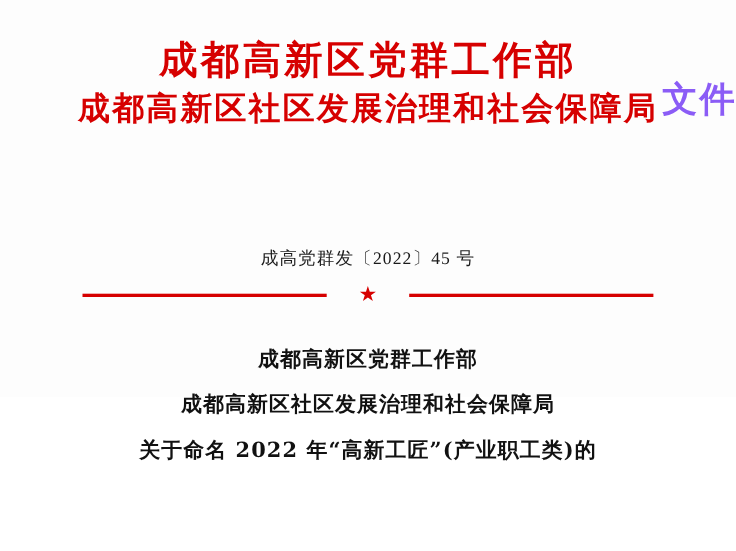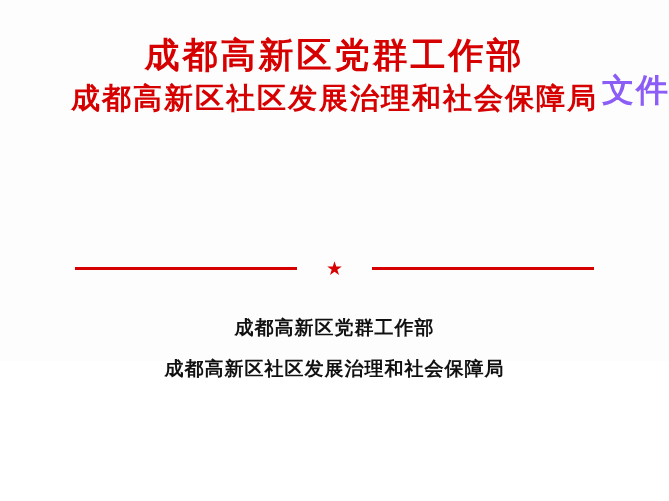--- a/index.html
+++ b/index.html
@@ -129,25 +129,27 @@
 <div class="page">
 
   <div class="masthead">
     <div class="masthead-rows">
       <div class="mast-line mast-line-1">成都高新区党群工作部</div>
       <div class="mast-line mast-line-2">成都高新区社区发展治理和社会保障局</div>
       <div class="mast-wen">文件</div>
     </div>
   </div>
 
+  <div class="docnum">成高党群发〔2022〕45 号</div>
 
   <div class="rule">
     <div class="bar left"></div>
     <div class="star">★</div>
     <div class="bar right"></div>
   </div>
 
   <div class="title-block">
     <div class="title-line">成都高新区党群工作部</div>
     <div class="title-line">成都高新区社区发展治理和社会保障局</div>
+    <div class="title-line">关于命名 2022 年“高新工匠”(产业职工类)的</div>
   </div>
 
 </div>
 
 </body></html>

